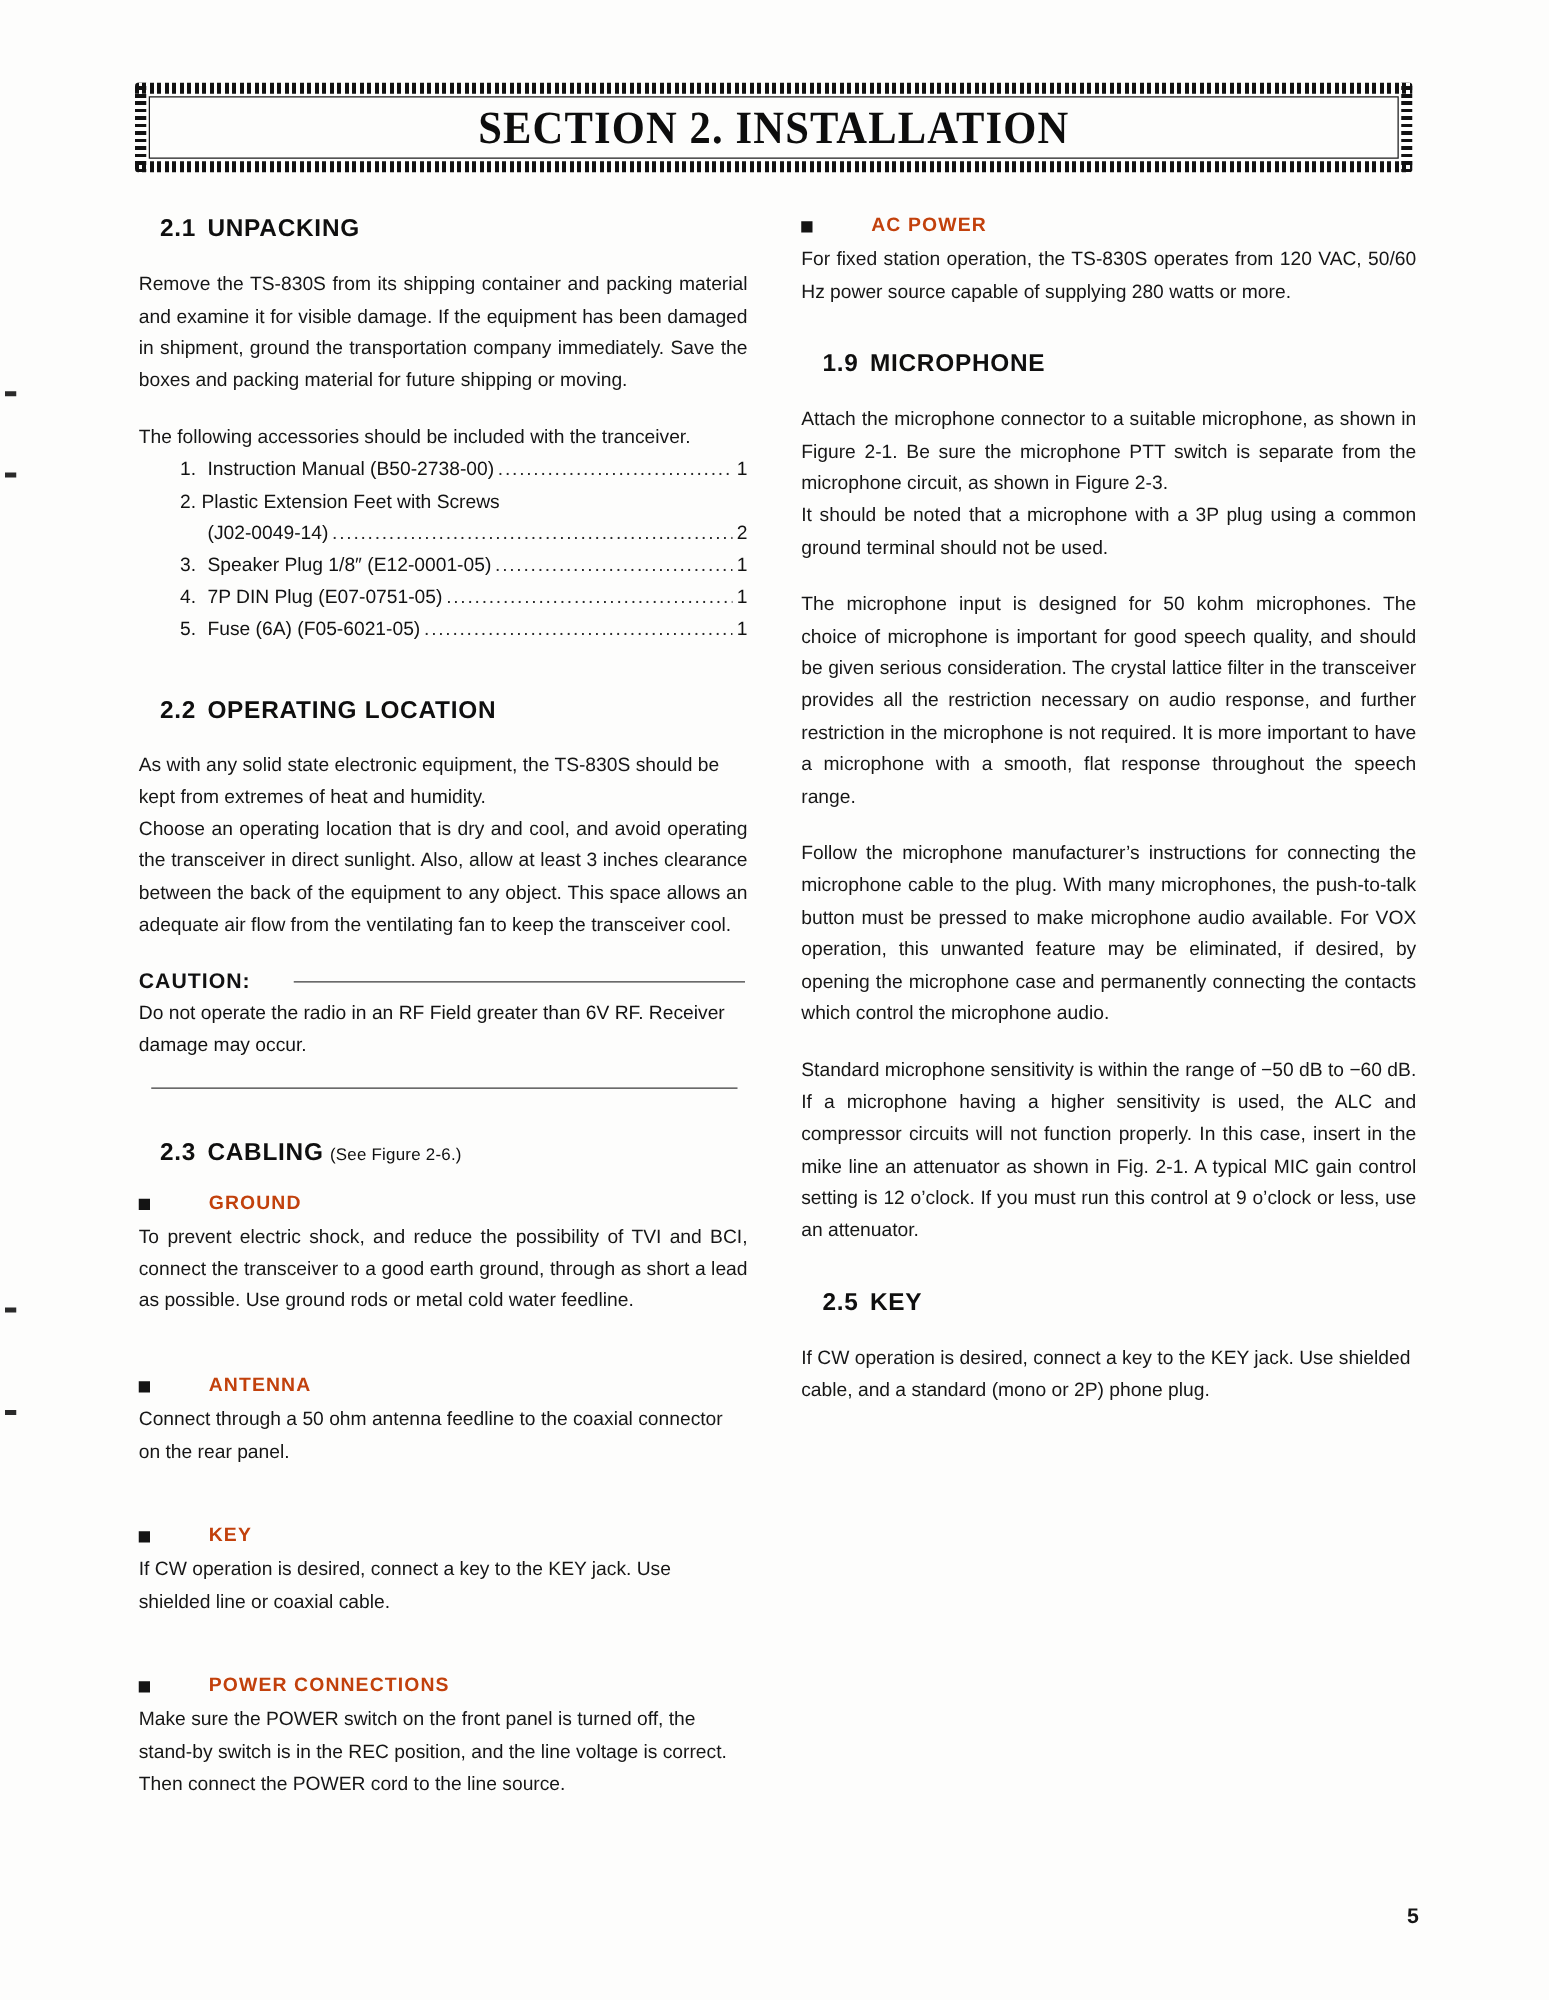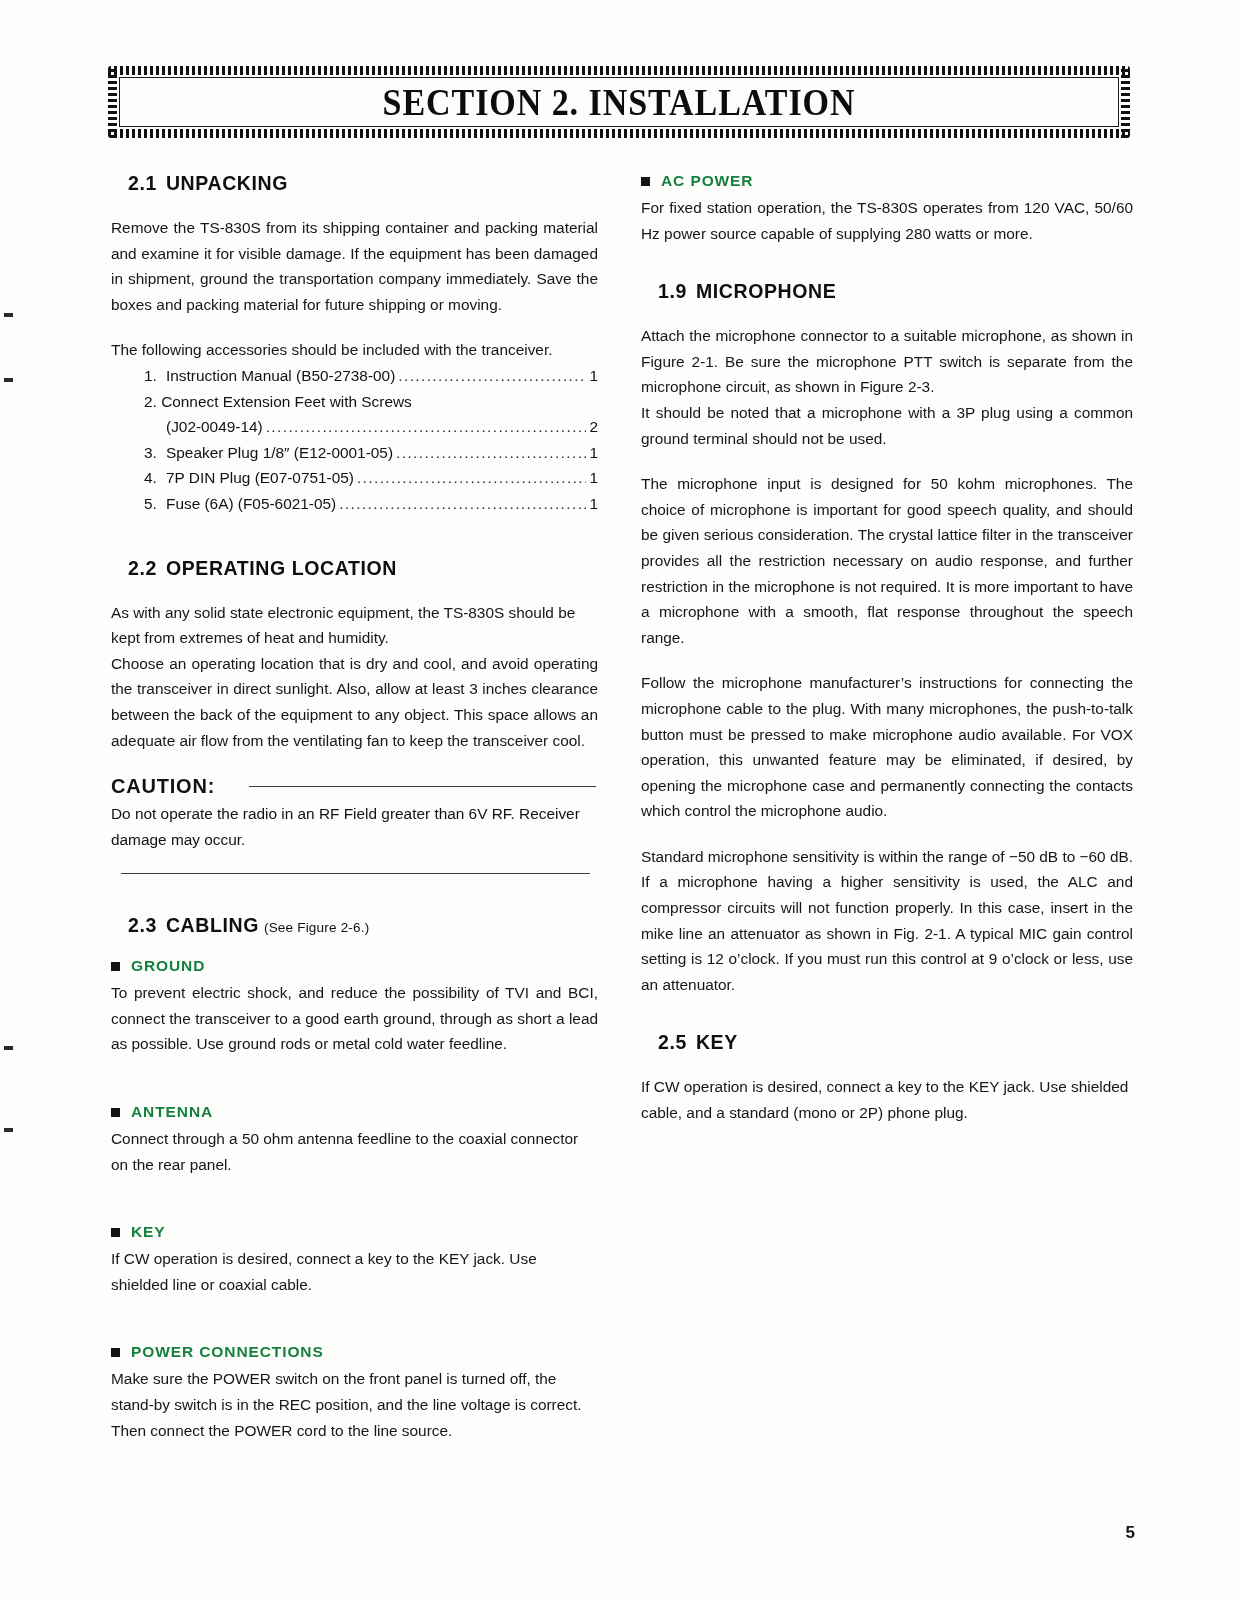--- a/index.html
+++ b/index.html
@@ -99,21 +99,22 @@
     letter-spacing: 0.2px;
     margin-left: 5px;
   }
   .h3 {
     font-size: 15.5px;
     font-weight: bold;
     letter-spacing: 0.9px;
     margin: 0 0 5px 0;
     display: flex;
     align-items: center;
-    color: #15803d;
+    color: #c2410c;
+    gap: 36px;
   }
   .sqbul {
     display: inline-block;
     width: 9px;
     height: 9px;
     background: #141414;
     margin-right: 11px;
     flex: none;
   }
   p.body {
@@ -155,21 +156,21 @@
   ol.acc li.plain { display: block; }
   ol.acc li.sub { padding-left: 22px; }
 
   
   .caution {
     margin: 22px 0 0 0;
   }
   .caution-head {
     display: flex;
     align-items: center;
-    font-size: 20px;
+    font-size: 17px;
     font-weight: bold;
     letter-spacing: 0.8px;
     margin-bottom: 3px;
   }
   .caution-head .rule {
     flex: 1 1 auto;
     height: 1px;
     background: #3a3a3a;
     margin-left: 34px;
     margin-right: 2px;
@@ -226,21 +227,21 @@
 
   <ol class="acc">
     <li>
       <span class="idx">1.</span>
       <span class="txt">Instruction Manual (B50-2738-00)</span>
       <span class="lead">..................................................................</span>
       <span class="qty">1</span>
     </li>
     <li class="plain">
       <span class="idx">2.</span>
-      <span class="txt">Connect Extension Feet with Screws</span>
+      <span class="txt">Plastic Extension Feet with Screws</span>
     </li>
     <li class="sub">
       <span class="txt">(J02-0049-14)</span>
       <span class="lead">..................................................................</span>
       <span class="qty">2</span>
     </li>
     <li>
       <span class="idx">3.</span>
       <span class="txt">Speaker Plug 1/8″ (E12-0001-05)</span>
       <span class="lead">..................................................................</span>

